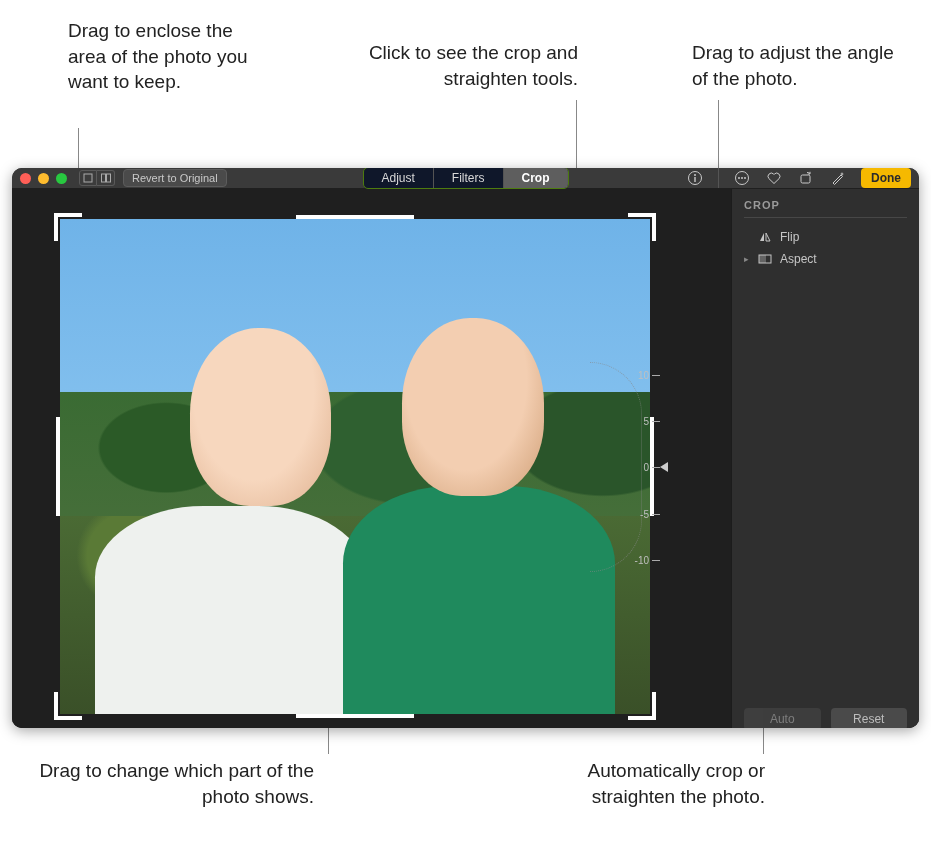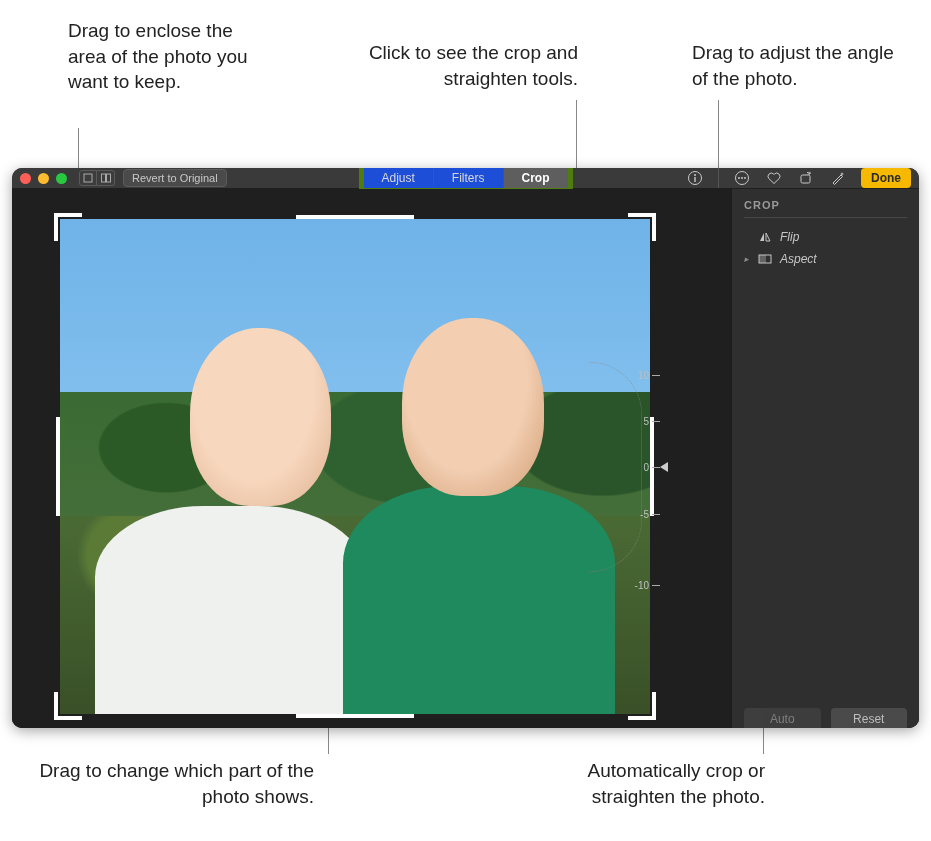--- a/index.html
+++ b/index.html
@@ -68,22 +68,22 @@
   .view-toggle svg{width:10px;height:10px;}
 
   .revert-btn {
     height:18px; padding:0 8px; font-size:11px; color:#c8c8c8;
     background:#4a4a4a; border:1px solid #5c5c5c; border-radius:4px;
     display:flex; align-items:center; cursor:pointer;
   }
 
   .center-seg {
     position:absolute; left:50%; transform:translateX(-50%);
-    display:flex; background:#1d4ed8; border-radius:5px; overflow:hidden;
-    border:5px solid #4d7c0f;
+    display:flex; background:#0f172a; border-radius:5px; overflow:hidden;
+    border:1px solid #4d7c0f;
   }
   .center-seg .tab {
     padding: 3px 18px; font-size:12px; color:#d8d8d8; cursor:pointer;
     border-right:1px solid #555;
   }
   .center-seg .tab:last-child{border-right:none;}
   .center-seg .tab.active { background:#5e5e5e; color:#fff; font-weight:600; }
 
   .right-tools {
     margin-left:auto; display:flex; align-items:center; gap:14px;justify-content:center;
@@ -198,21 +198,21 @@
   }
 
   
   .sidebar {
     width:188px; background:#2f2f2f; border-left:1px solid #1c1c1c;
     display:flex; flex-direction:column; padding:10px 12px;
     color:#c6c6c6; font-size:12px;
   }
   .sidebar h4 { font-size:11px; letter-spacing:1px; color:#9a9a9a; font-weight:600;
     border-bottom:1px solid #474747; padding-bottom:6px; margin-bottom:8px;}
-  .sb-row { display:flex; align-items:center; gap:8px; padding:4px 0 4px 14px; cursor:pointer;font-style:italic; }
+  .sb-row { display:flex; align-items:center; gap:8px; padding:4px 0 4px 14px; cursor:pointer; }
   .sb-row .chev { position:absolute; margin-left:-14px; color:#888; font-size:9px;}
   .sb-icon { width:14px; height:14px; display:flex; align-items:center; justify-content:center; color:#c6c6c6;}
   .sidebar .spacer{flex:1;}
   .sb-buttons{display:flex; gap:10px; padding:6px 0 4px;}
   .sb-btn{flex:1; text-align:center; padding:4px 0; background:#4a4a4a; border-radius:4px; font-size:12px; color:#bdbdbd; cursor:pointer;margin-top:28px;}
   .sb-btn.dim{opacity:.55;}
 
   svg { display:block; }
 </style>
 </head>
@@ -339,21 +339,21 @@
               <span class="dash"></span>
             </div>
           <div class="tick" style="top:48%;">
               <span>0</span>
               <span class="dash"></span>
             </div>
           <div class="tick" style="top:70%;">
               <span>-5</span>
               <span class="dash"></span>
             </div>
-          <div class="tick" style="top:92%;margin-top:25px;">
+          <div class="tick" style="top:92%;">
               <span>-10</span>
               <span class="dash"></span>
             </div>
           <div class="pointer"></div>
         </div>
       </div>
     </div>
 
     <div class="sidebar">
       <h4>CROP</h4>

